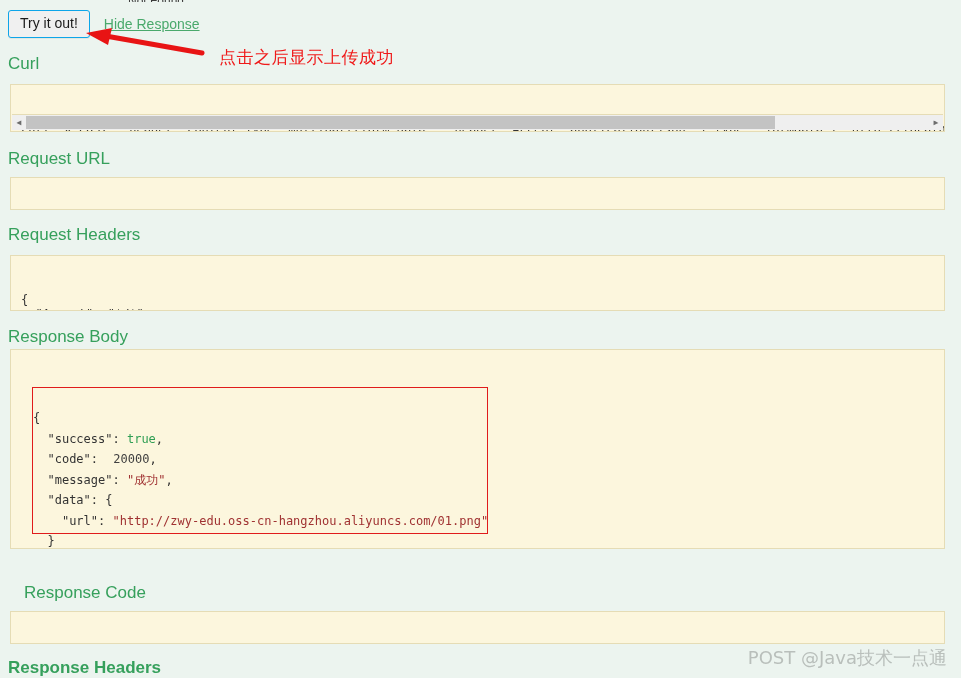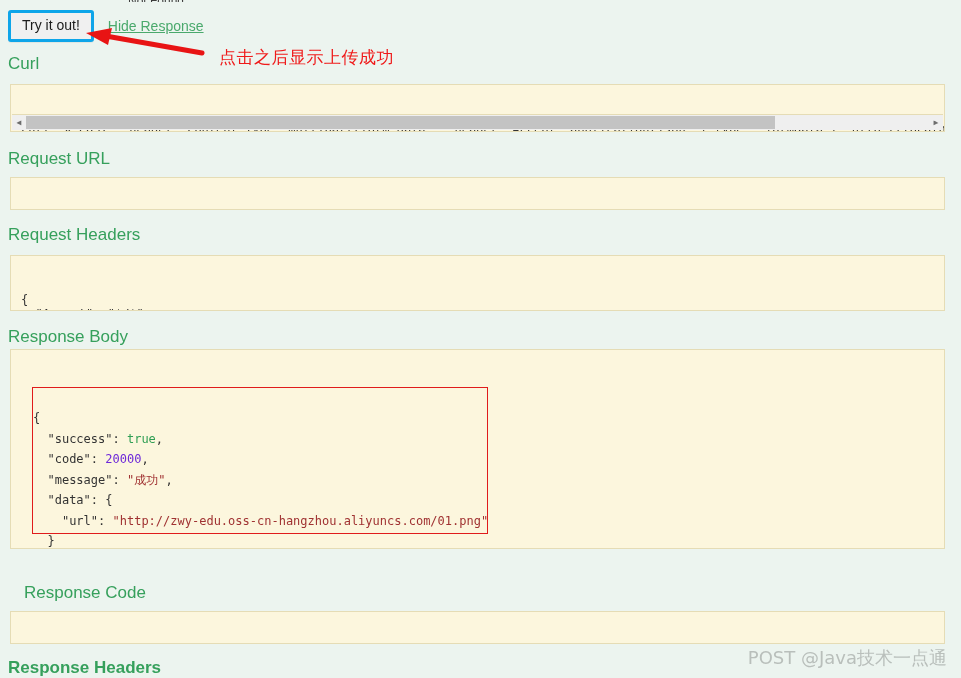--- a/index.html
+++ b/index.html
@@ -32,21 +32,21 @@
     position: absolute;
     left: 8px;
     top: 10px;
     display: flex;
     align-items: center;
     gap: 14px;
   }
 
   #try-btn {
     background: #f0f0f0;
-    border: 3px solid #0ea5e9;
+    border: 1px solid #0ea5e9;
     border-radius: 3px;
     padding: 5px 11px 6px 11px;
     font-size: 14px;
     color: #1b1b1b;
     font-family: "Liberation Sans", sans-serif;
     line-height: 1.1;
     cursor: pointer;
     box-shadow: 0 1px 0 rgba(0,0,0,0.05);
   }
 
@@ -172,21 +172,21 @@
     left: 22px;
     top: 30px;
     font-family: "DejaVu Sans Mono", monospace;
     font-size: 12px;
     line-height: 20.5px;
     color: #333333;
     white-space: pre;
   }
   .j-key { color: #333333; }
   .j-bool { color: #2f9e53; }
-  .j-num { color: #6d28d9; }
+  .j-num { color: #404040; margin-left: 8px; }
   .j-str { color: #a03232; }
   .j-punc { color: #333333; }
 
   #response-highlight-box {
     position: absolute;
     left: 32px;
     top: 387px;
     width: 456px;
     height: 147px;
     border: 1.6px solid #e01b1b;

